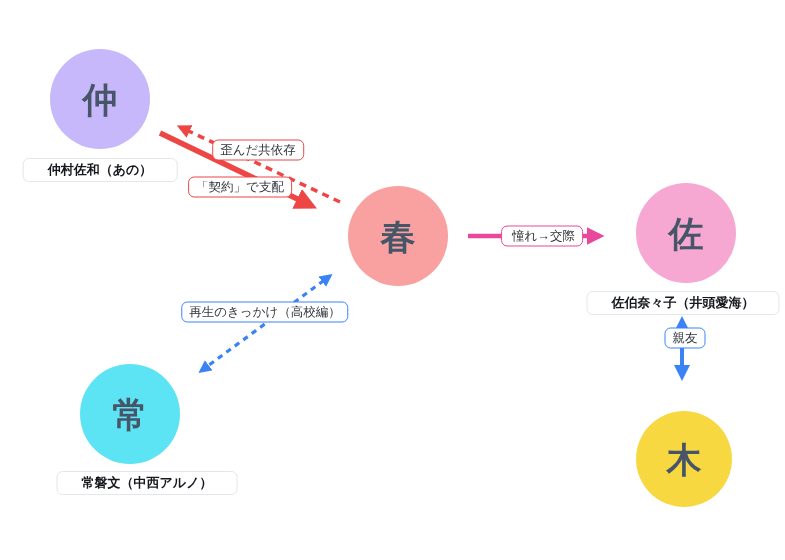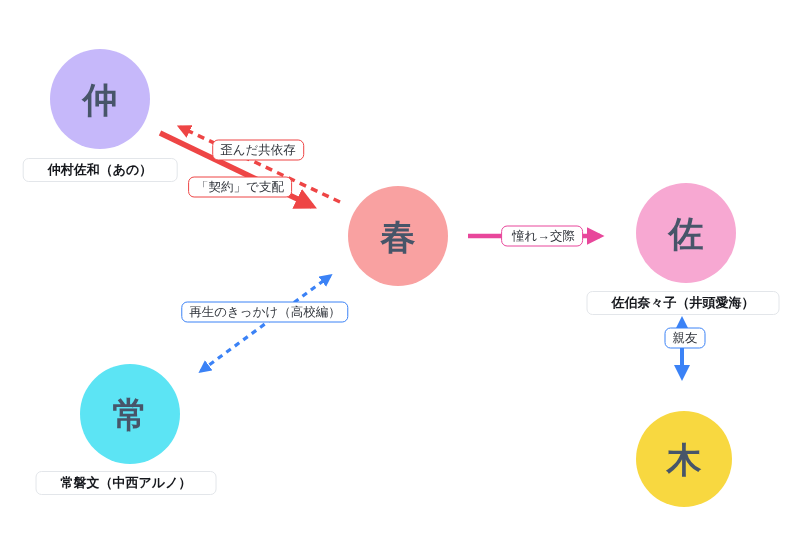--- a/index.html
+++ b/index.html
@@ -15,21 +15,21 @@
     border-radius:6px;padding:1px 7px;font-size:12.5px;font-weight:400;color:#30343b;white-space:nowrap;}
   
   .n0{left:50px;top:49px;width:100px;height:100px;}
   .n1{left:348px;top:186px;width:100px;height:100px;}
   .n2{left:636px;top:183px;width:100px;height:100px;}
   .n3{left:80px;top:364px;width:100px;height:100px;}
   .n4{left:636px;top:411px;width:96px;height:96px;}
   .nl0{left:100px;top:170px;}
   .nl1{left:399px;top:303px;}
   .nl2{left:683px;top:303px;}
-  .nl3{left:126px;top:483px;}
+  .nl3{left:147px;top:483px;}
   .nl4{left:684px;top:528px;}
   .el0{left:258px;top:150px;}
   .el1{left:240px;top:187px;}
   .el2{left:542px;top:236px;}
   .el3{left:265px;top:312px;}
   .el4{left:685px;top:338px;}
 </style>
 </head>
 <body>
 

